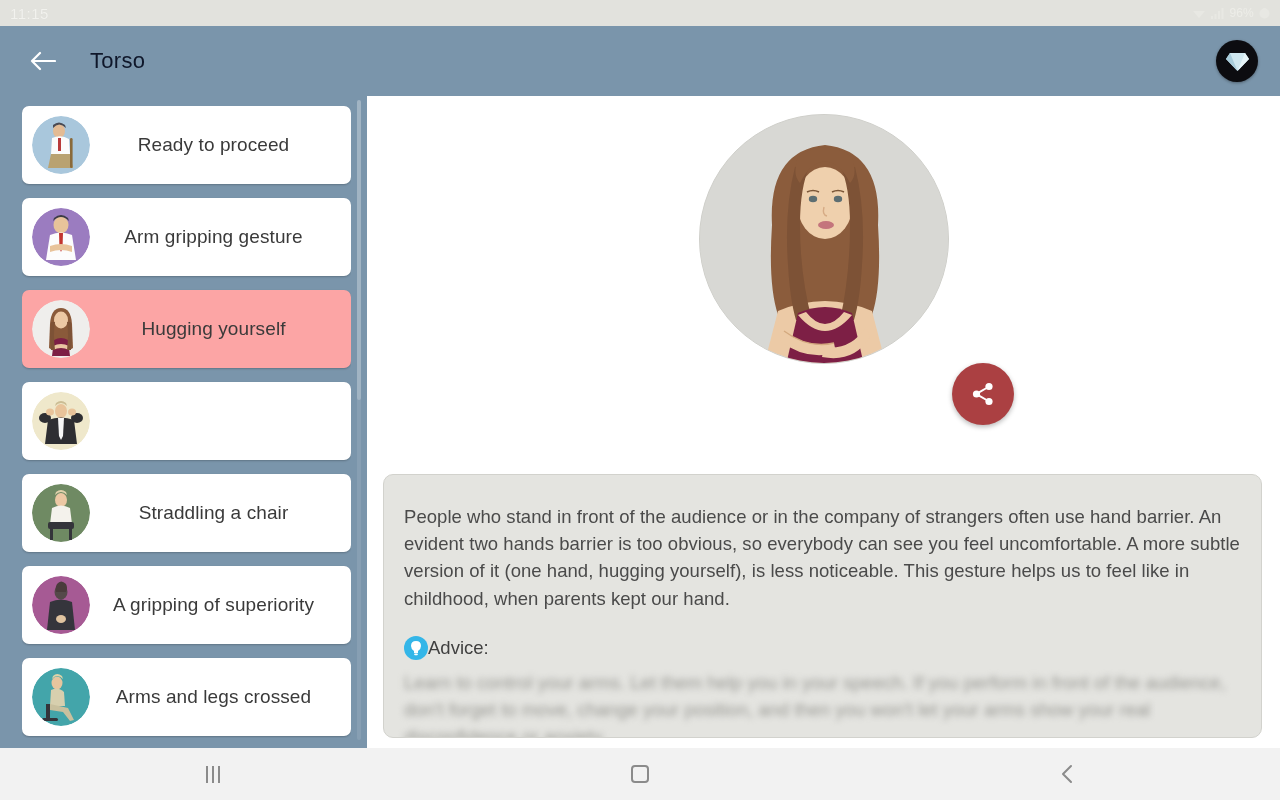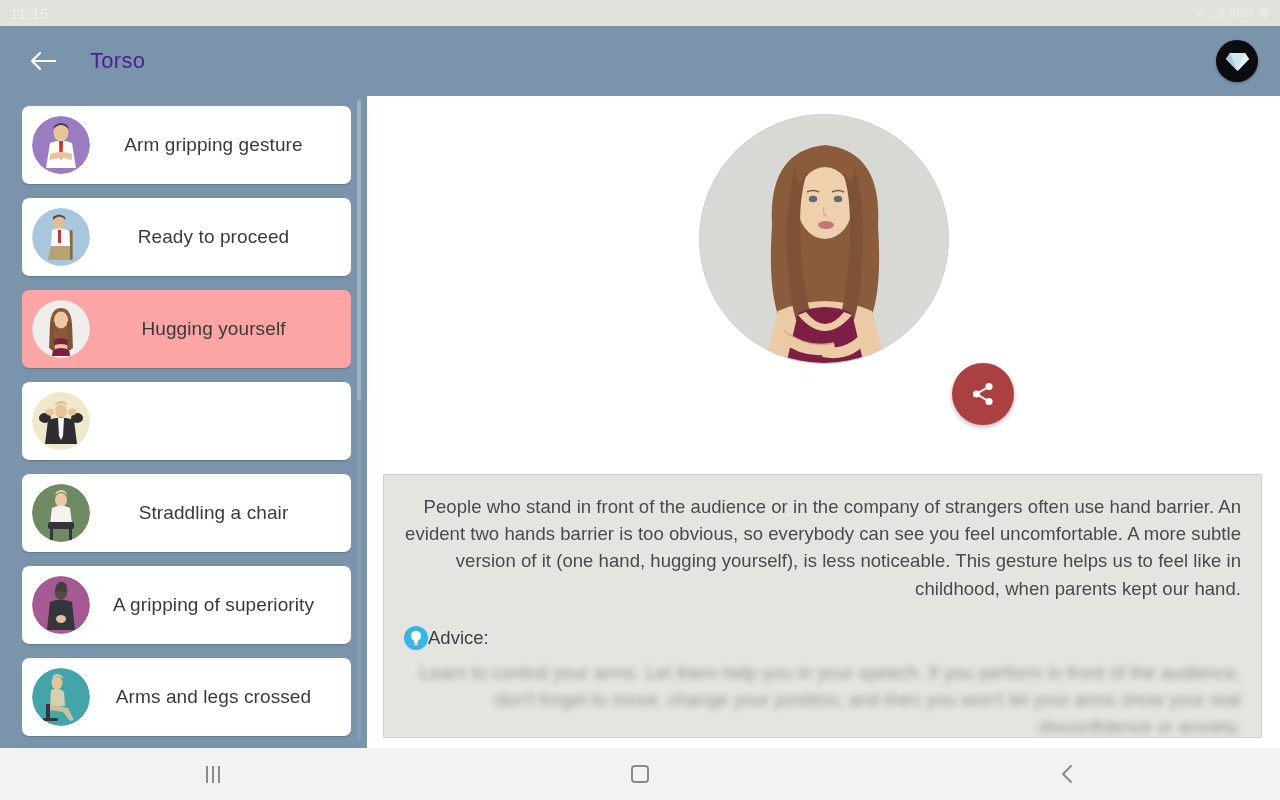--- a/index.html
+++ b/index.html
@@ -51,21 +51,21 @@
     padding: 0 22px 0 26px;
   }
   .back-arrow {
     width: 34px; height: 34px;
     display: flex; align-items: center; justify-content: center;
     cursor: pointer;
   }
   .appbar-title {
     margin-left: 30px;
     font-size: 22px;
-    color: #4c1d95;
+    color: #0f172a;
     font-weight: 400;
     letter-spacing: 0.3px;
     text-align: center;
   }
   .premium-btn {
     margin-left: auto;
     width: 42px; height: 42px;
     border-radius: 50%;
     background: #0c0c10;
     display: flex; align-items: center; justify-content: center;
@@ -166,24 +166,23 @@
     box-shadow: 0 2px 5px rgba(0,0,0,0.28);
   }
 
   .desc-card {
     position: absolute;
     left: 16px; right: 18px;
     top: 378px;
     bottom: 10px;
     background: #e4e4e0;
     border: 1px solid #d2d2cd;
-    border-radius: 1px;
-    padding: 18px 20px 0 20px;
-    overflow: hidden;
-    text-align: right;
+    border-radius: 10px;
+    padding: 28px 20px 0 20px;
+    overflow: hidden;
   }
   .desc-text {
     font-size: 18.5px;
     line-height: 1.47;
     color: #4a4a4a;
     letter-spacing: 0.05px;
   }
   .advice-head {
     display: flex; align-items: center; 
     margin-top: 24px;
@@ -283,44 +282,44 @@
   </div>
 
   <div class="content">
 
     <div class="sidebar">
       <div class="side-scroll">
 
         <div class="side-item">
           <span class="side-ava">
             <svg width="58" height="58" viewBox="0 0 58 58">
-              <circle cx="29" cy="29" r="29" fill="#9b7cc0"></circle>
-              <ellipse cx="29" cy="17" rx="7.5" ry="8.5" fill="#e8c39a"></ellipse>
-              <path d="M21 13 Q29 5 37 13 L36 10 Q29 4 22 10 Z" fill="#3c3c44"></path>
-              <path d="M18 27 Q29 22 40 27 L44 52 L14 52 Z" fill="#fcfcfc"></path>
-              <path d="M27 25 L31 25 L30.5 40 L29 44 L27.5 40 Z" fill="#c2352f"></path>
-              <path d="M18 38 Q29 34 40 38 L40 44 Q29 40 18 44 Z" fill="#e8c39a"></path>
-            </svg>
-          </span>
-          <span class="side-label">Arm gripping gesture</span>
-        </div>
-
-        <div class="side-item">
-          <span class="side-ava">
-            <svg width="58" height="58" viewBox="0 0 58 58">
               <circle cx="29" cy="29" r="29" fill="#a9c7dc"></circle>
               <ellipse cx="27" cy="15" rx="6" ry="7" fill="#e3bb94"></ellipse>
               <path d="M21 12 Q27 5 34 12 L33 9 Q27 4 21 9 Z" fill="#4a4a52"></path>
               <path d="M20 22 Q29 18 37 23 L38 38 L19 38 Z" fill="#fbfbfb"></path>
               <rect x="26" y="22" width="3" height="13" fill="#b83a3a"></rect>
               <path d="M19 38 L38 38 L41 52 L16 52 Z" fill="#b9a271"></path>
               <rect x="38" y="22" width="2.6" height="30" rx="1.3" fill="#8a6a3a"></rect>
             </svg>
           </span>
           <span class="side-label">Ready to proceed</span>
+        </div>
+
+        <div class="side-item">
+          <span class="side-ava">
+            <svg width="58" height="58" viewBox="0 0 58 58">
+              <circle cx="29" cy="29" r="29" fill="#9b7cc0"></circle>
+              <ellipse cx="29" cy="17" rx="7.5" ry="8.5" fill="#e8c39a"></ellipse>
+              <path d="M21 13 Q29 5 37 13 L36 10 Q29 4 22 10 Z" fill="#3c3c44"></path>
+              <path d="M18 27 Q29 22 40 27 L44 52 L14 52 Z" fill="#fcfcfc"></path>
+              <path d="M27 25 L31 25 L30.5 40 L29 44 L27.5 40 Z" fill="#c2352f"></path>
+              <path d="M18 38 Q29 34 40 38 L40 44 Q29 40 18 44 Z" fill="#e8c39a"></path>
+            </svg>
+          </span>
+          <span class="side-label">Arm gripping gesture</span>
         </div>
 
         <div class="side-item selected">
           <span class="side-ava">
             <svg width="58" height="58" viewBox="0 0 58 58">
               <circle cx="29" cy="29" r="29" fill="#efeeec"></circle>
               <path d="M18 24 Q19 8 29 8 Q39 8 40 24 L41 48 Q35 52 29 52 Q23 52 17 48 Z" fill="#8a5a3a"></path>
               <ellipse cx="29" cy="20" rx="7" ry="8.5" fill="#ecc8a4"></ellipse>
               <path d="M22 40 Q29 36 36 40 L38 56 L20 56 Z" fill="#7d1f45"></path>
               <path d="M21 46 Q29 42 37 46 L37 50 Q29 46 21 50 Z" fill="#e9c5a1"></path>

